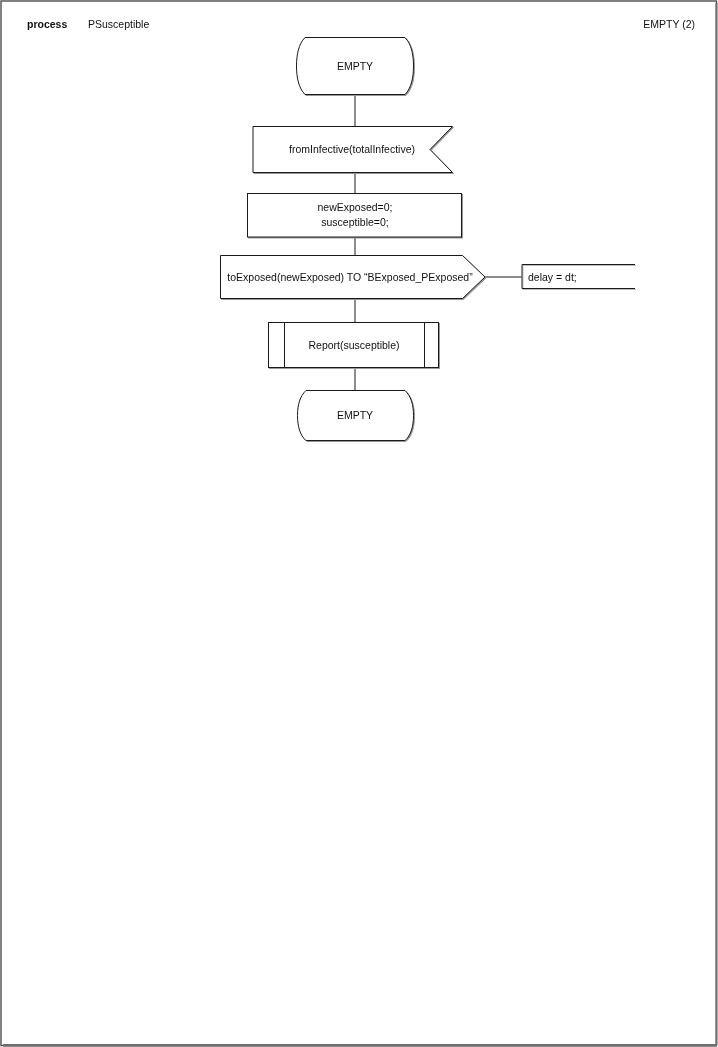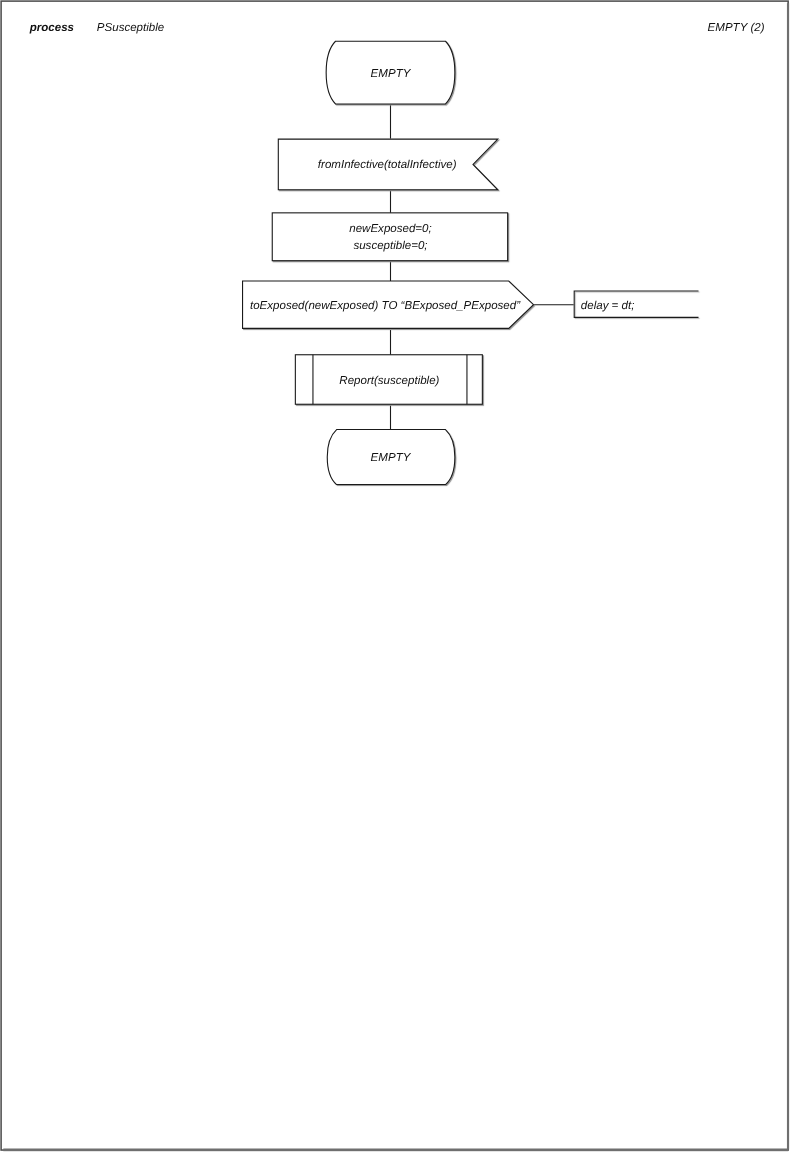--- a/index.html
+++ b/index.html
@@ -1,21 +1,20 @@
 <!DOCTYPE html>
 <html><head>
 <meta charset="utf-8">
 <style>
   html, body { margin: 0; padding: 0; background: #fff; }
   .page-wrap {
     position: relative;
     width: 718px;
     height: 1047px;
     font-family: "Liberation Sans", sans-serif;
-    font-style: italic;
   }
   svg text {
     font-family: "Liberation Sans", sans-serif;
     font-size: 10.5px;
     fill: #111111;
   }
   .hdr-bold { font-weight: bold; }
   .sym {
     fill: #ffffff;
     stroke: #1a1a1a;

